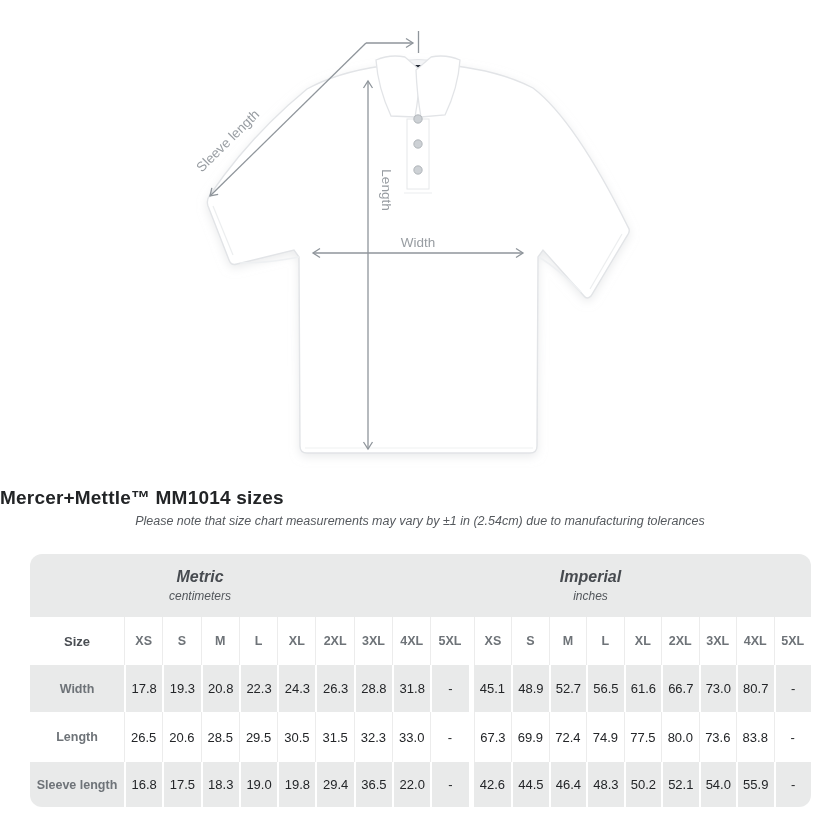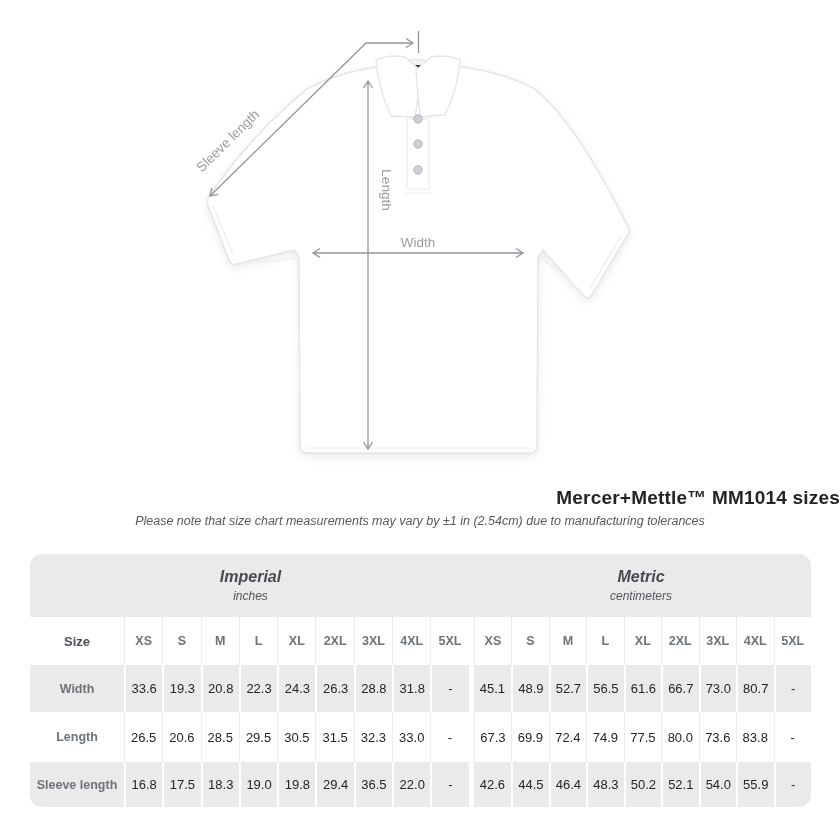--- a/index.html
+++ b/index.html
@@ -1,20 +1,20 @@
 <!DOCTYPE html>
 <html><head>
 <meta charset="utf-8">
 <style>
   html,body{margin:0;padding:0;background:#fff;}
   .page{position:relative;width:840px;height:840px;background:#fff;overflow:hidden;
         font-family:"Liberation Sans", sans-serif;}
   .diagram{position:absolute;left:0;top:0;width:840px;height:478px;}
 
-  .title{position:absolute;left:0;top:487px;width:840px;text-align:right;
+  .title{position:absolute;left:0;top:487px;width:840px;text-align:left;
          font-size:19px;font-weight:bold;color:#222426;letter-spacing:.2px;}
   .subtitle{position:absolute;left:0;top:514px;width:840px;text-align:center;
          font-size:12.5px;font-style:italic;color:#55595e;}
 
   .card{position:absolute;left:30px;top:554px;width:781px;}
   .band{height:63px;background:#e9eaea;border-radius:12px 12px 0 0;
         display:flex;align-items:center;}
   .half{width:441px;text-align:center;}
   .half.metric{flex:1;}
   .g-label{font-size:16px;font-weight:bold;font-style:italic;color:#474b50;}
@@ -98,27 +98,27 @@
       <text transform="translate(382,190) rotate(90)" text-anchor="middle">Length</text>
       <text x="418" y="247" text-anchor="middle">Width</text>
     </g>
   </svg>
 
   <div class="title">Mercer+Mettle™ MM1014 sizes</div>
   <div class="subtitle">Please note that size chart measurements may vary by ±1 in (2.54cm) due to manufacturing tolerances</div>
 
   <div class="card">
     <div class="band">
+      <div class="half metric">
+        <div class="g-label">Metric</div>
+        <div class="g-sub">centimeters</div>
+      </div>
       <div class="half">
         <div class="g-label">Imperial</div>
         <div class="g-sub">inches</div>
-      </div>
-      <div class="half metric">
-        <div class="g-label">Metric</div>
-        <div class="g-sub">centimeters</div>
       </div>
     </div>
     <div class="grid" id="grid">
         <div class="cell head label-col">Size</div>
         <div class="cell head sep-w">XS</div>
         <div class="cell head sep-w">S</div>
         <div class="cell head sep-w">M</div>
         <div class="cell head sep-w">L</div>
         <div class="cell head sep-w">XL</div>
         <div class="cell head sep-w">2XL</div>
@@ -129,21 +129,21 @@
         <div class="cell head sep-w">XS</div>
         <div class="cell head sep-w">S</div>
         <div class="cell head sep-w">M</div>
         <div class="cell head sep-w">L</div>
         <div class="cell head sep-w">XL</div>
         <div class="cell head sep-w">2XL</div>
         <div class="cell head sep-w">3XL</div>
         <div class="cell head sep-w">4XL</div>
         <div class="cell head sep-w">5XL</div>
         <div class="cell rlabel g">Width</div>
-        <div class="cell g sep-g">33.6</div>
+        <div class="cell g sep-g">17.8</div>
         <div class="cell g sep-g">19.3</div>
         <div class="cell g sep-g">20.8</div>
         <div class="cell g sep-g">22.3</div>
         <div class="cell g sep-g">24.3</div>
         <div class="cell g sep-g">26.3</div>
         <div class="cell g sep-g">28.8</div>
         <div class="cell g sep-g">31.8</div>
         <div class="cell g sep-g">-</div>
         <div class="cell divider"></div>
         <div class="cell g">45.1</div>

